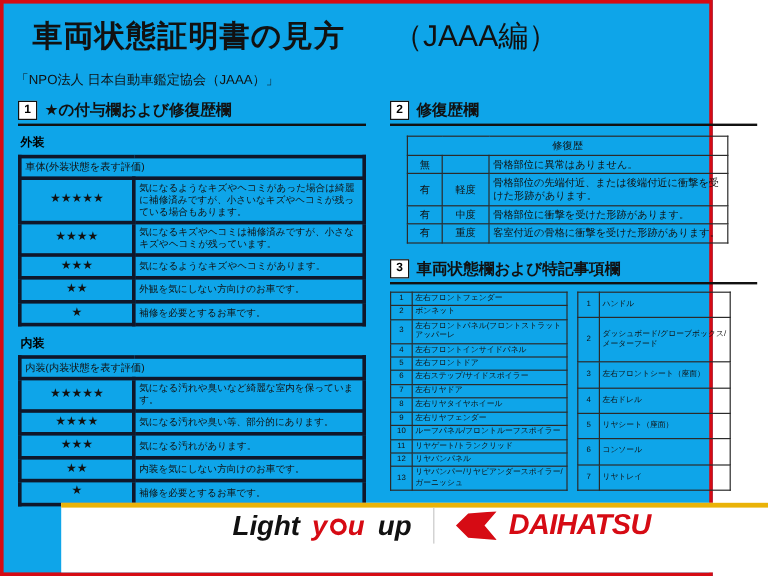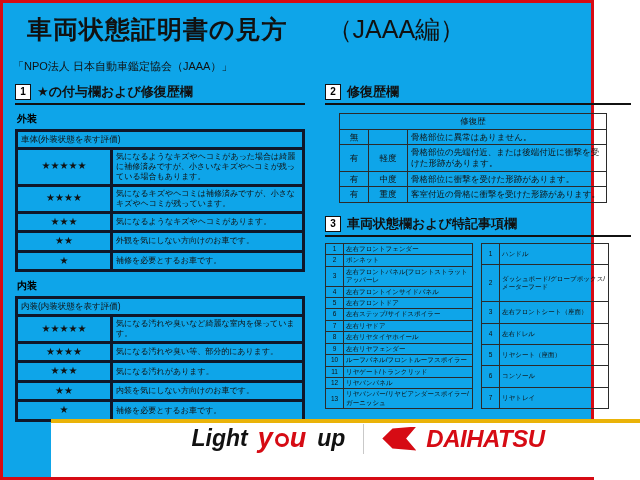--- a/index.html
+++ b/index.html
@@ -90,21 +90,21 @@
   
   .footer{
     position:absolute;left:0;bottom:0;width:634px;height:54px;
     border-top:4px solid #eab308;
     display:flex;align-items:flex-start;justify-content:center;
     background:#fff;
     margin-left:48px;
   }
   .logo-row{display:flex;align-items:center;gap:10px;}
   .light{font-size:23px;font-style:italic;font-weight:bold;color:#111;}
-  .you{font-size:27px;font-style:italic;font-weight:bold;color:#d60b14;letter-spacing:1px;}
+  .you{font-size:23px;font-style:italic;font-weight:bold;color:#d60b14;letter-spacing:1px;}
   .eye{
     display:inline-block;width:14px;height:14px;border-radius:50%;
     border:3px solid #d60b14;box-sizing:border-box;vertical-align:middle;
     margin:0 1px;
   }
   .up{font-size:23px;font-style:italic;font-weight:bold;color:#111;}
   .sep{width:1px;height:30px;background:#c9c9c9;margin:0 8px;}
   .dh-mark{
     width:34px;height:24px;
     background:#d60b14;

